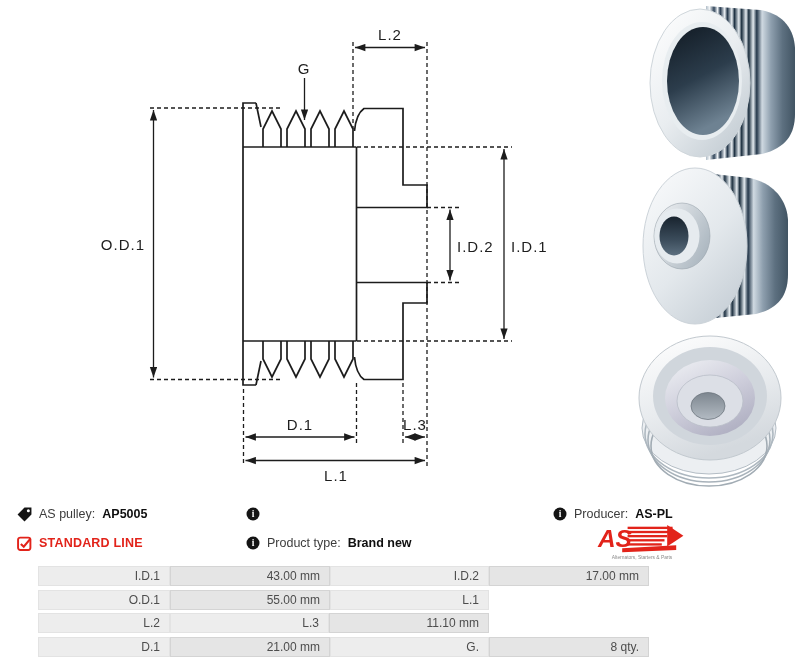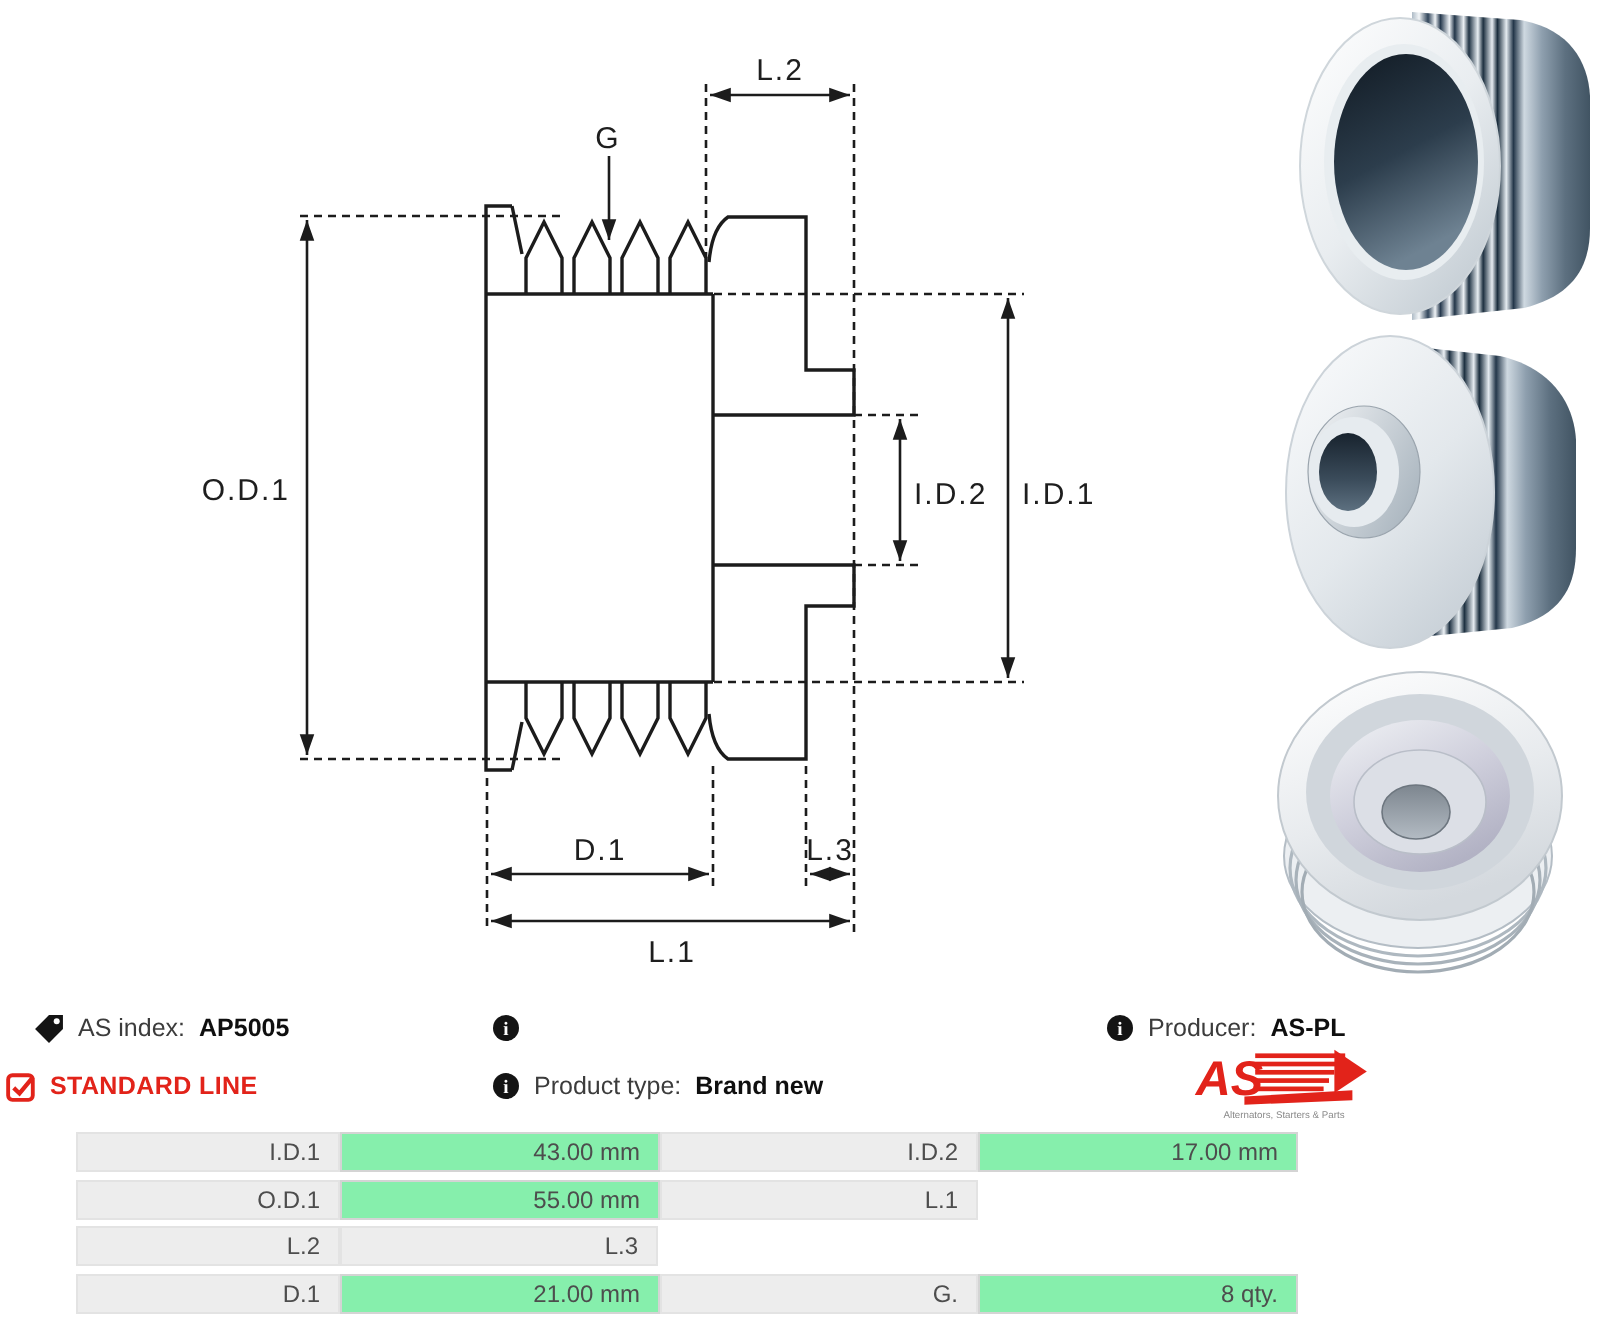--- a/index.html
+++ b/index.html
@@ -16,21 +16,21 @@
              font-size:12.5px;color:#3c3c3c;white-space:nowrap;}
   .info-item b{color:#0f0f0f;font-weight:700;margin-left:0;}
   .std-line{color:#e2231a;font-weight:700;letter-spacing:.2px;}
   .logo-wrap{position:absolute;left:597px;top:523px;width:90px;height:38px;}
   
   #spec-table{position:absolute;left:38px;top:566px;width:611px;}
   .spec-row{display:flex;height:20px;margin-bottom:3.5px;}
   .cell{box-sizing:border-box;border:1px solid #dcdcdc;font-size:12px;color:#4d4d4d;
         line-height:18px;text-align:right;padding-right:9px;}
   .cell.lab{background:#ededed;border-color:#e3e3e3;}
-  .cell.val{background:#86efac;border-color:#d4d4d4;}
+  .cell.val{background:#e5e5e5;border-color:#d4d4d4;}
   .w1{width:132px;} .w2{width:160px;} .w3{width:159px;} .w4{width:160px;}
 </style>
 </head>
 <body>
 
 <svg id="drawing" class="abs" width="560" height="500" viewBox="0 0 560 500">
   <defs>
     <marker id="mE" markerWidth="9" markerHeight="7" refX="8.3" refY="3" orient="auto">
       <path d="M0.3,0.2 L8.3,3 L0.3,5.8 Z" fill="#1c1c1c"></path>
     </marker>
@@ -192,25 +192,25 @@
   <ellipse cx="74" cy="68" rx="45" ry="38" fill="url(#cone3)"></ellipse>
   <ellipse cx="74" cy="71" rx="33" ry="26" fill="#dcdfe6" stroke="#b9bec8" stroke-width=".8"></ellipse>
   <ellipse cx="72" cy="76" rx="17" ry="13.5" fill="url(#hole3)" stroke="#6d767f" stroke-width=".8"></ellipse>
 </svg>
 
 <div class="info-item" style="left:17px;top:505px">
   <svg width="15" height="15" viewBox="0 0 14 14">
     <path d="M0.5,7 L7,0.5 H13.5 V7 L7,13.5 Z" fill="#141414"></path>
     <circle cx="10.6" cy="3.4" r="1.4" fill="#fff"></circle>
   </svg>
-  <span>AS index:</span>
+  <span>AS pulley:</span>
     <b>AP5005</b>
 </div>
 
-<div class="info-item" style="left:3px;top:534px">
+<div class="info-item" style="left:17px;top:534px">
   <svg width="15" height="15" viewBox="0 0 14 14">
     <rect x="1" y="1.5" width="11.5" height="11.5" rx="2" fill="none" stroke="#e2231a" stroke-width="1.8"></rect>
     <path d="M3.6,7.4 L6.3,10 L12.6,2.4" fill="none" stroke="#e2231a" stroke-width="2"></path>
   </svg>
   <span class="std-line">STANDARD LINE</span>
 </div>
 
 <div class="info-item" style="left:246px;top:505px">
   <svg width="14" height="14" viewBox="0 0 14 14">
     <circle cx="7" cy="7" r="6.5" fill="#141414"></circle>
@@ -260,20 +260,21 @@
     <div class="cell val w4">17.00 mm</div>
   </div>
   <div class="spec-row">
     <div class="cell lab w1">O.D.1</div>
     <div class="cell val w2">55.00 mm</div>
     <div class="cell lab w3">L.1</div>
   </div>
   <div class="spec-row">
     <div class="cell lab w1">L.2</div>
     <div class="cell lab w3">L.3</div>
+    <div class="cell val w4">11.10 mm</div>
   </div>
   <div class="spec-row">
     <div class="cell lab w1">D.1</div>
     <div class="cell val w2">21.00 mm</div>
     <div class="cell lab w3">G.</div>
     <div class="cell val w4">8 qty.</div>
   </div>
 </div>
 
 </body></html>

